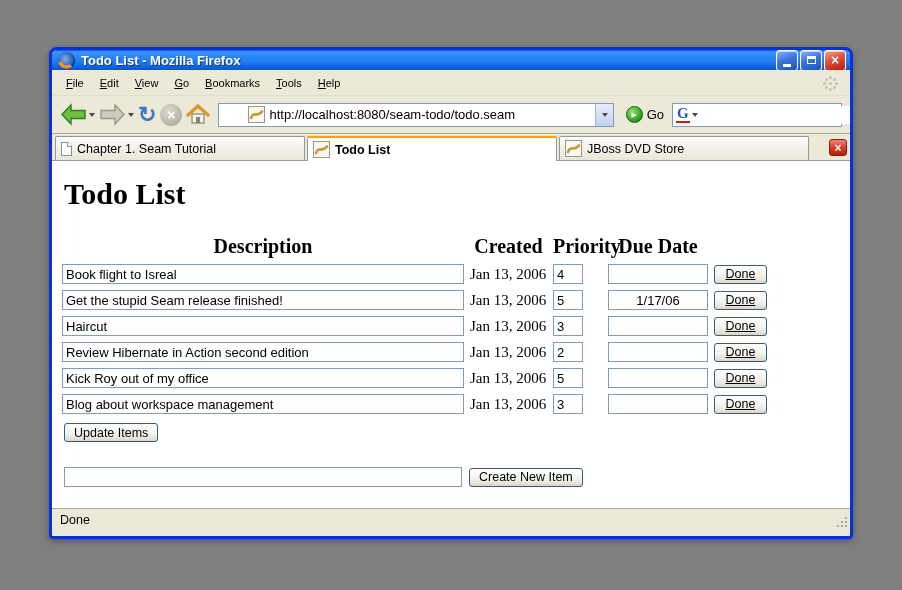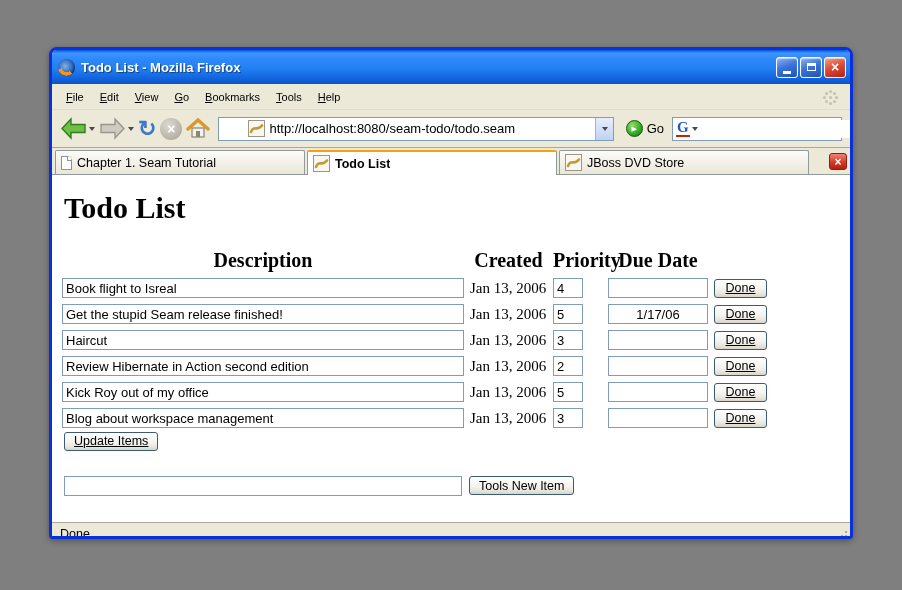--- a/index.html
+++ b/index.html
@@ -12,21 +12,21 @@
   }
 
   
   .fx-window{
     position:absolute; left:49px; top:47px; width:804px; height:492px;
     border:3px solid #0831d9; border-radius:8px 8px 4px 4px;
     overflow:hidden; background:#ece9d8;
     box-shadow:0 2px 6px rgba(0,0,0,.35);
   }
   .title-bar{
-    height:34px; display:flex; align-items:center; padding:0 4px 0 6px;
+    height:20px; display:flex; align-items:center; padding:0 4px 0 6px;
     background:linear-gradient(180deg,#0050e0 0%,#3f94ff 9%,#2e89fb 26%,#2180f2 55%,#1262dc 85%,#0c54c6 100%);
   }
   .fx-logo{ width:17px; height:17px; border-radius:50%; position:relative; flex:0 0 auto;
     background:radial-gradient(circle at 42% 42%, #7fb2e8 0%, #2b62b8 55%, #173e86 100%);
     box-shadow:inset -1px -1px 1px rgba(0,0,0,.4);}
   .fx-logo::after{ content:""; position:absolute; inset:0; border-radius:50%;
     background:conic-gradient(from 140deg, #f7931e 0deg 120deg, transparent 120deg 360deg);
     -webkit-mask:radial-gradient(circle at 50% 50%, transparent 38%, #000 40%);
             mask:radial-gradient(circle at 50% 50%, transparent 38%, #000 40%);}
   .title-text{ color:#fff; font-weight:bold; font-size:13px; margin-left:6px; flex:1 1 auto;
@@ -114,21 +114,21 @@
     font-family:"Liberation Sans",sans-serif; padding:1px 3px; background:#fff; }
   .desc-input{ width:402px; }
   .created-cell{ font-size:15px; padding-left:6px; white-space:nowrap; }
   .pri-input{ width:30px; }
   .due-input{ width:100px;text-align:center; }
   .xp-btn{ font-family:"Liberation Sans",sans-serif; font-size:12.5px; color:#000;
     border:1px solid #3c5a7a; border-radius:3px; height:19px;
     background:linear-gradient(180deg,#ffffff 0%,#f4f3ee 55%,#e9e6dc 80%,#d8d4c8 100%);
     padding:0 9px; box-shadow:inset 0 1px 0 #fff; }
   .done-btn{ width:53px; margin-left:6px; text-decoration:underline; padding:0; }
-  .update-btn{ margin:0 0 0 2px;text-decoration:underline; }
+  .update-btn{ margin:6px 0 0 2px; }
   .newitem-row{ margin-top:25px; margin-left:2px; display:flex; align-items:center; gap:7px; }
   .newitem-input{ width:398px; }
 
   
   .status-bar{ height:22px; background:#ece9d8; border-top:1px solid #aca899;
     display:flex; align-items:center; padding:0 8px; font-size:12.5px; position:relative; }
   .resize-grip{ position:absolute; right:3px; bottom:3px; width:12px; height:12px; }
   .resize-grip::before{ content:""; position:absolute; right:0; bottom:0; width:2px; height:2px;
     background:#aca899;
     box-shadow:-4px 0 0 #aca899,-8px 0 0 #aca899,0 -4px 0 #aca899,-4px -4px 0 #aca899,0 -8px 0 #aca899; }
@@ -297,21 +297,21 @@
     <div><input class="xp-input pri-input" type="text" value="3" style=""></div>
     <div><input class="xp-input due-input" type="text" value="" style=""></div>
     <div><button class="xp-btn done-btn">Done</button></div>
   </div>
 </div>
 
     <button class="xp-btn update-btn">Update Items</button>
 
     <div class="newitem-row">
       <input class="xp-input newitem-input" type="text" value="" style="">
-      <button class="xp-btn">Tools New Item</button>
+      <button class="xp-btn">Create New Item</button>
     </div>
   </div>
 
   <div class="status-bar">
     <span>Done</span>
     <div class="resize-grip"></div>
   </div>
 </div>
 
 </body></html>

